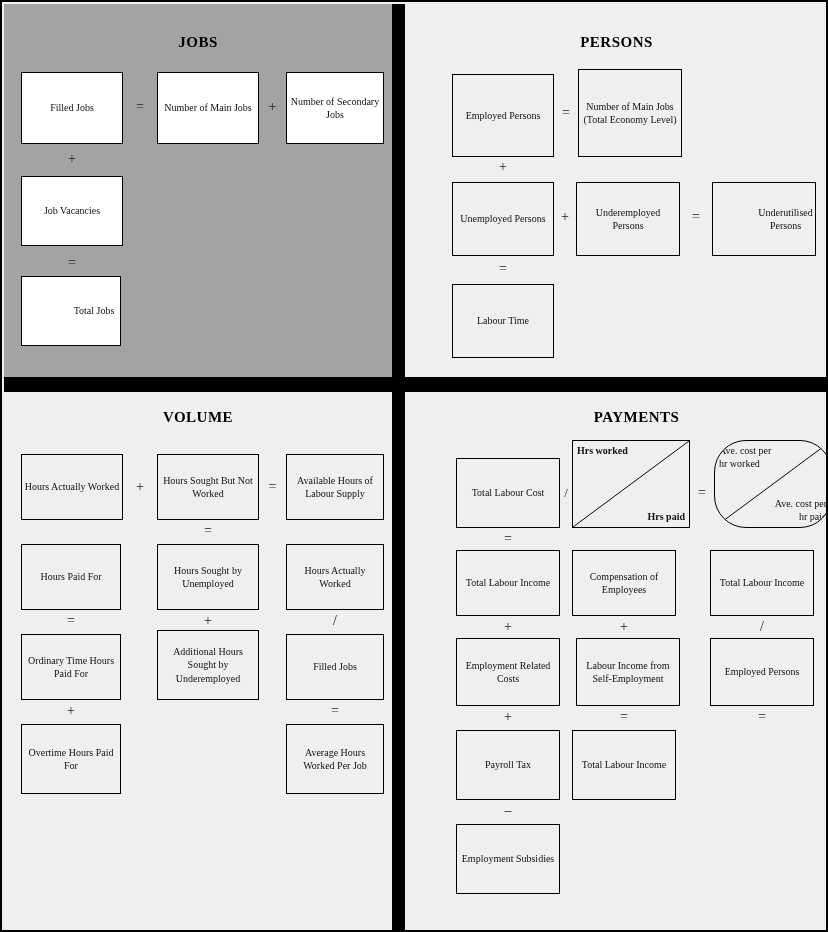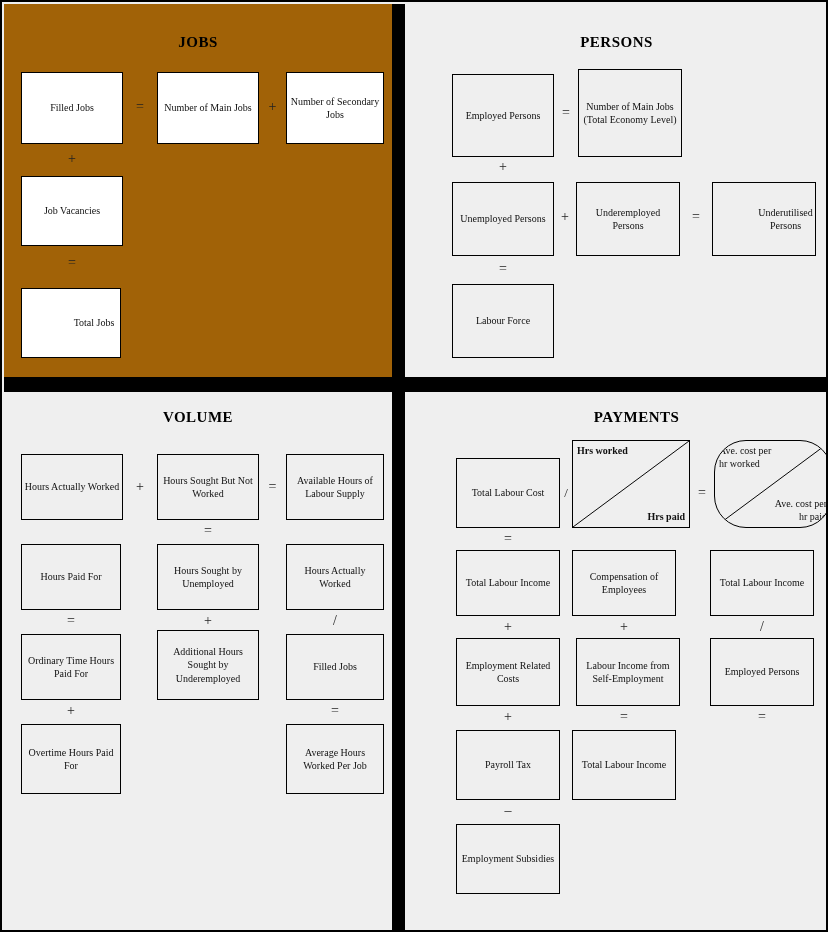--- a/index.html
+++ b/index.html
@@ -6,21 +6,21 @@
   body{font-family:"Liberation Serif", serif;}
   #page{
     position:relative;width:828px;height:932px;
     box-sizing:border-box;
     border:2px solid #000000;
     background:#efefef;
     overflow:hidden;
   }
   
   .quad{position:absolute;box-sizing:border-box;overflow:hidden;}
-  #quad-jobs    {left:2px;  top:2px;   width:388px; height:473px; background:#a16207;}
+  #quad-jobs    {left:2px;  top:2px;   width:388px; height:473px; background:#a3a3a3;}
   #quad-persons {left:403px;top:2px;   width:423px; height:373px; background:#efefef;}
   #quad-volume  {left:2px;  top:390px; width:388px; height:540px; background:#efefef;}
   #quad-payments{left:423px;top:390px; width:423px; height:557px; background:#efefef;}
 
   
   .divider{position:absolute;background:#000000;}
   #div-vert {left:390px; top:2px;   width:13px;  height:928px;}
   #div-horz {left:2px;   top:375px; width:824px; height:15px;}
 
   .title{
@@ -89,41 +89,41 @@
     <div class="box" style="left:17px;top:68px;width:102px;height:72px;">Filled Jobs</div>
     <div class="op" style="left:119px;top:96px;width:34px;">=</div>
     <div class="box" style="left:153px;top:68px;width:102px;height:72px;">Number of Main Jobs</div>
     <div class="op" style="left:255px;top:96px;width:27px;">+</div>
     <div class="box" style="left:282px;top:68px;width:98px;height:72px;">Number of Secondary Jobs</div>
 
     <div class="op" style="left:17px;top:148px;width:102px;">+</div>
     <div class="box" style="left:17px;top:172px;width:102px;height:70px;">Job Vacancies</div>
 
     <div class="op" style="left:17px;top:252px;width:102px;">=</div>
-    <div class="box" style="left:17px;top:284px;width:100px;height:70px;padding-left:48px;">Total Jobs</div>
+    <div class="box" style="left:17px;top:272px;width:100px;height:70px;padding-left:48px;">Total Jobs</div>
   </div>
 
   <div class="quad" id="quad-persons">
     <div class="title" style="left:0;top:30px;width:423px;">PERSONS</div>
 
     <div class="box" style="left:47px;top:70px;width:102px;height:83px;">Employed Persons</div>
     <div class="op" style="left:149px;top:102px;width:24px;">=</div>
     <div class="box" style="left:173px;top:65px;width:104px;height:88px;white-space:pre-line;">Number of Main Jobs
 (Total Economy Level)</div>
 
     <div class="op" style="left:47px;top:156px;width:102px;">+</div>
 
     <div class="box" style="left:47px;top:178px;width:102px;height:74px;">Unemployed Persons</div>
     <div class="op" style="left:149px;top:206px;width:22px;">+</div>
     <div class="box" style="left:171px;top:178px;width:104px;height:74px;">Underemployed Persons</div>
     <div class="op" style="left:275px;top:206px;width:32px;">=</div>
     <div class="box" style="left:307px;top:178px;width:104px;height:74px;padding-left:45px;">Underutilised Persons</div>
 
     <div class="op" style="left:47px;top:258px;width:102px;">=</div>
-    <div class="box" style="left:47px;top:280px;width:102px;height:74px;">Labour Force</div>
+    <div class="box" style="left:47px;top:280px;width:102px;height:74px;">Labour Time</div>
   </div>
 
   <div class="quad" id="quad-volume">
     <div class="title" style="left:0;top:17px;width:388px;">VOLUME</div>
 
     <div class="box" style="left:17px;top:62px;width:102px;height:66px;">Hours Actually Worked</div>
     <div class="op" style="left:119px;top:88px;width:34px;">+</div>
     <div class="box" style="left:153px;top:62px;width:102px;height:66px;">Hours Sought But Not Worked</div>
     <div class="op" style="left:255px;top:88px;width:27px;">=</div>
     <div class="box" style="left:282px;top:62px;width:98px;height:66px;">Available Hours of Labour Supply</div>

